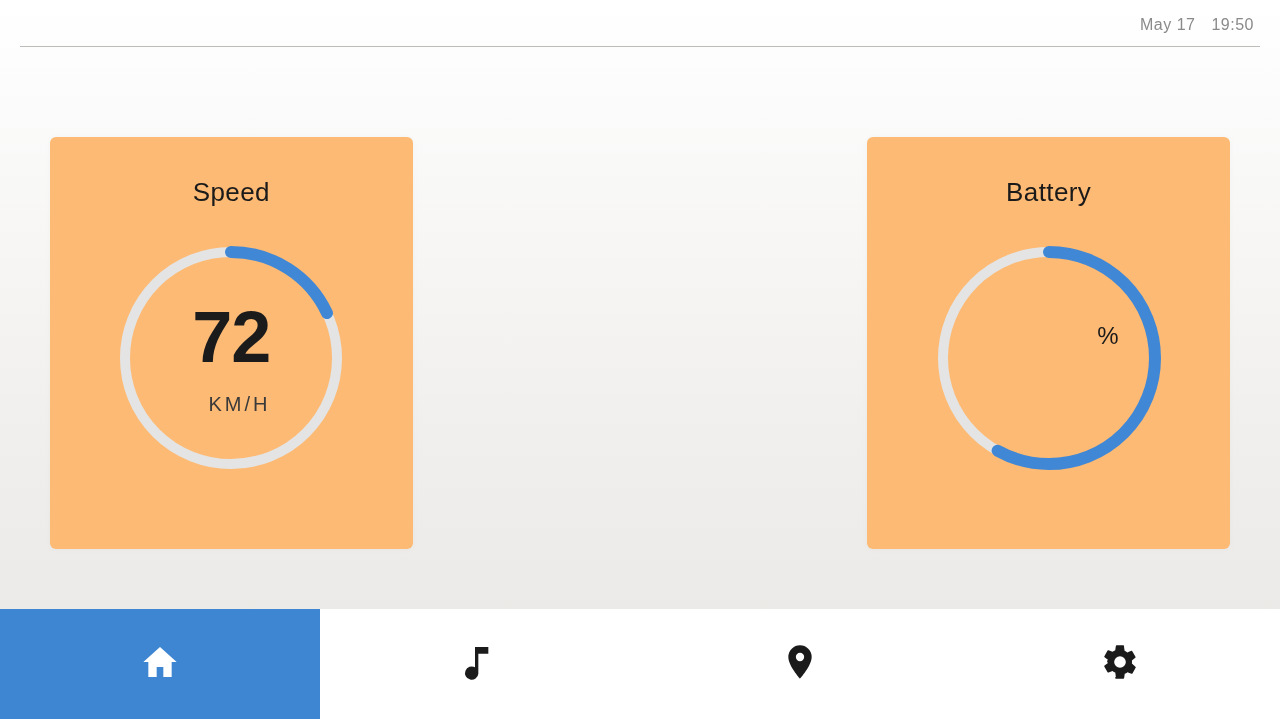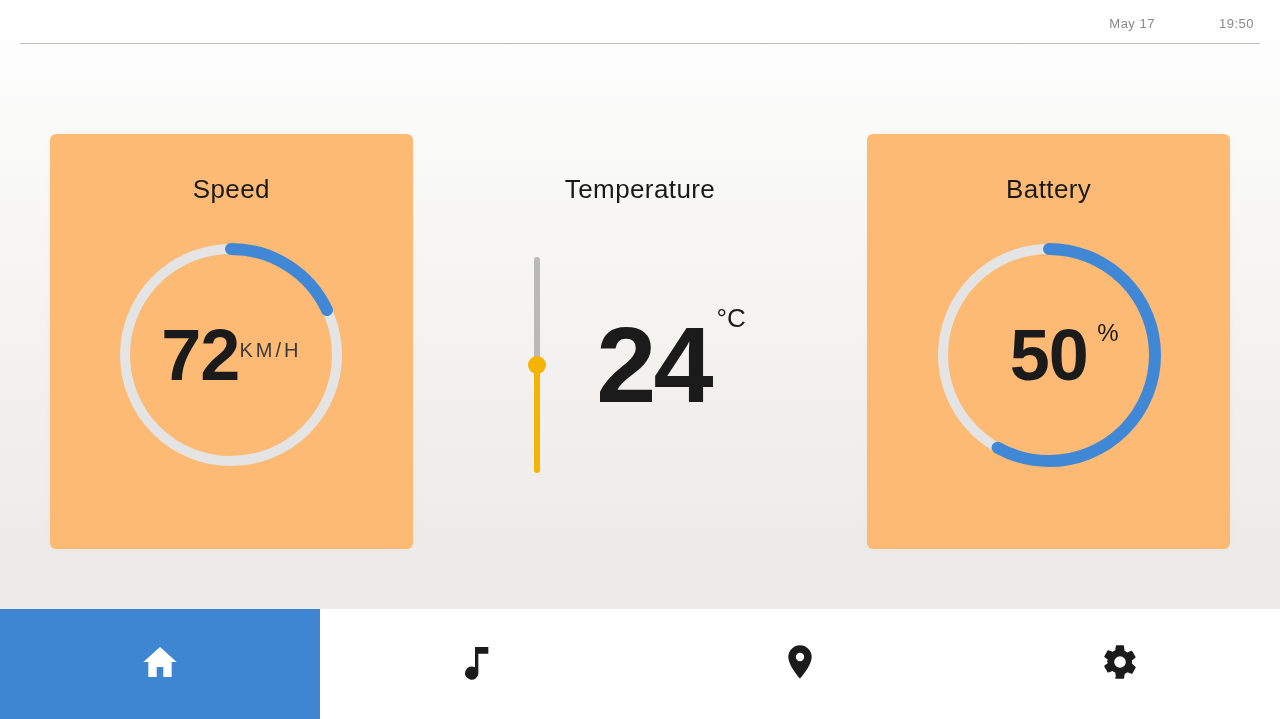--- a/index.html
+++ b/index.html
@@ -1,33 +1,33 @@
 <!DOCTYPE html>
 <html><head>
 <meta charset="utf-8">
 <style>
   * { box-sizing: border-box; margin: 0; padding: 0; }
   html, body { width: 1280px; height: 719px; overflow: hidden; font-family: "Segoe UI", "Helvetica Neue", Arial, sans-serif; }
   body { background: linear-gradient(to bottom, #ffffff 0%, #f0efed 60%, #e8e7e4 100%); display: flex; flex-direction: column; }
 
-  .header { display: flex; justify-content: flex-end; align-items: center; padding: 16px 26px 12px 26px; color: #8a8a8a; font-size: 13px; font-weight: 300; letter-spacing: 0.5px; gap: 48px; }
+  .header { display: flex; justify-content: flex-end; align-items: center; padding: 16px 26px 12px 26px; color: #8a8a8a; font-size: 16px; font-weight: 300; letter-spacing: 0.5px; }
   .header .date { margin-right: 16px; }
   .divider { height: 1px; background: #bdbcb9; margin: 0 20px; }
 
   .content { flex: 1; display: flex; gap: 46px; padding: 90px 50px 60px 50px; align-items: stretch; }
 
   .card { flex: 1; background: #fdba74; border-radius: 6px; box-shadow: 0 0 6px rgba(0,0,0,0.03); display: flex; flex-direction: column; align-items: center; padding: 40px 0 30px 0; min-height: 405px; }
   .card.center { background: transparent; box-shadow: none; }
   .card-title { font-size: 26px; font-weight: 300; color: #1a1a1a; letter-spacing: 0.4px; margin-bottom: 32px; }
 
   .gauge-wrap { position: relative; width: 236px; height: 236px; display: flex; align-items: center; justify-content: center; }
   .gauge-svg { position: absolute; top: 0; left: 0; width: 236px; height: 236px; transform: rotate(-90deg); }
   .gauge-track { fill: none; stroke: #e4e4e4; stroke-width: 10; }
   .gauge-arc { fill: none; stroke: #4088d6; stroke-width: 12; stroke-linecap: round; }
-  .gauge-center { position: relative; display: flex; flex-direction: row; align-items: flex-start; justify-content: center; }
+  .gauge-center { position: relative; display: flex; flex-direction: column; align-items: flex-end; justify-content: center; }
   .gauge-value { font-size: 72px; font-weight: 900; color: #1b1b1b; letter-spacing: -1px; line-height: 1; font-family: "Arial Black", "Helvetica Neue", Arial, sans-serif; }
   .gauge-unit-below { font-size: 20px; color: #3a3a3a; letter-spacing: 3px; margin-top: 20px; font-weight: 400; }
   .gauge-unit-side { font-size: 24px; color: #1b1b1b; font-weight: 400; position: absolute; top: 82px; right: 48px; }
 
   .temp-body { display: flex; align-items: center; justify-content: center; gap: 56px; margin-top: 20px; }
   .temp-slider { position: relative; width: 6px; height: 216px; border-radius: 3px; background: linear-gradient(to bottom, #b9b9b7 0%, #b9b9b7 50%, #f4b400 50%, #f4b400 100%); }
   .temp-knob { position: absolute; left: 50%; top: 50%; transform: translate(-50%, -50%); width: 18px; height: 18px; border-radius: 50%; background: #f4b400; }
   .temp-read { position: relative; display: flex; align-items: flex-start; }
   .temp-value { font-size: 108px; font-weight: 900; color: #1b1b1b; letter-spacing: -3px; line-height: 1; font-family: "Arial Black", Arial, sans-serif; }
   .temp-unit { font-size: 26px; color: #1b1b1b; margin-left: 6px; margin-top: -8px; font-weight: 300; }
@@ -58,42 +58,29 @@
         <circle class="gauge-arc" cx="118" cy="118" r="106" stroke-dasharray="666.0" stroke-dashoffset="546.1"></circle>
       </svg>
       <div class="gauge-center">
         <div class="gauge-value">72</div>
         <div class="gauge-unit-below">KM/H</div>
       </div>
     </div>
   </div>
 
   <div class="card center">
-    <div class="card-title">Temperature</div>
-    <div class="temp-body">
-      <div class="temp-slider">
-        <div class="temp-knob"></div>
-      </div>
-      <div class="temp-read">
-        <div class="temp-value">24</div>
-        <div class="temp-unit">°C</div>
-      </div>
-    </div>
   </div>
 
   <div class="card">
     <div class="card-title">Battery</div>
     <div class="gauge-wrap">
       <svg class="gauge-svg" viewBox="0 0 236 236">
         <circle class="gauge-track" cx="118" cy="118" r="106"></circle>
         <circle class="gauge-arc" cx="118" cy="118" r="106" stroke-dasharray="666.0" stroke-dashoffset="279.7"></circle>
       </svg>
-      <div class="gauge-center">
-        <div class="gauge-value">50</div>
-      </div>
       <div class="gauge-unit-side">%</div>
     </div>
   </div>
 
 </div>
 
 <div class="navbar">
   <div class="nav-item active">
     <span>
       <svg viewBox="0 0 24 24">

